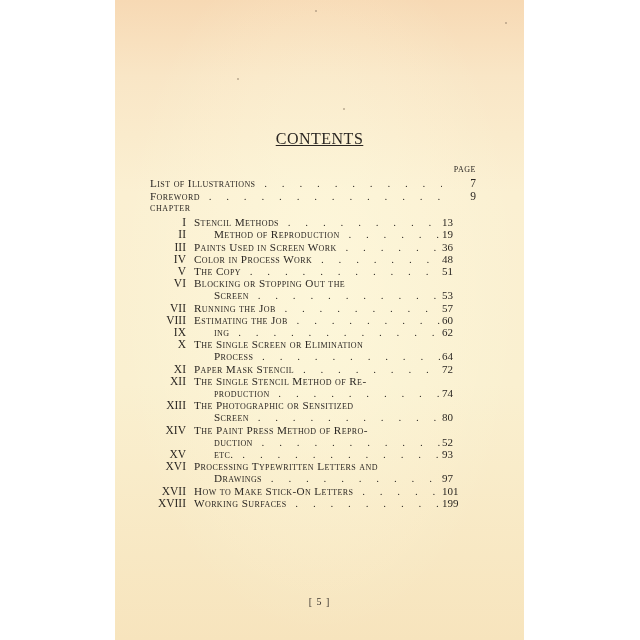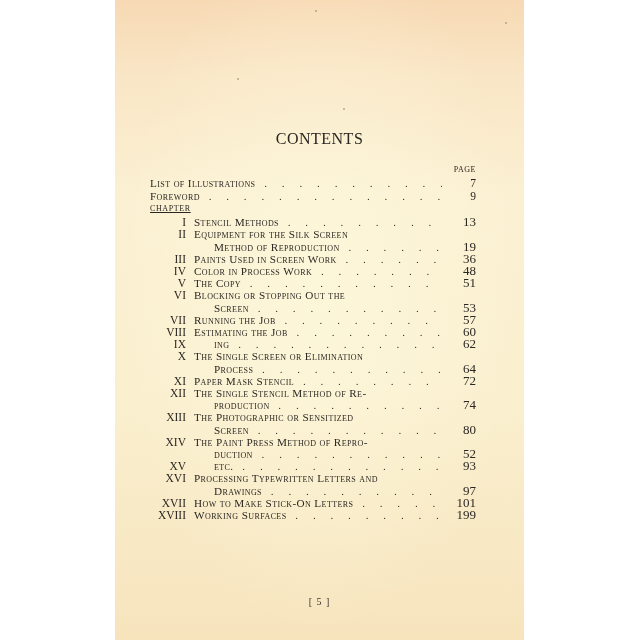--- a/index.html
+++ b/index.html
@@ -11,48 +11,48 @@
       position: absolute; left: 115px; top: 0; width: 409px; height: 640px;
       background: linear-gradient(180deg, #f7d9b4 0%, #f9e6c6 12%, #fbf0d2 30%, #faf0d0 60%, #f7e4bd 100%);
     }
     .page::after {
       content: ""; position: absolute; inset: 0;
       background: radial-gradient(ellipse at 50% 45%, rgba(255,252,225,0.55) 0%, rgba(255,252,225,0) 70%);
       pointer-events: none;
     }
     .title {
       position: absolute; left: 0; width: 100%; top: 130px; text-align: center;
-      font-size: 16px; letter-spacing: 0.5px; color: #2a2622; z-index: 2;
+      font-size: 16px; letter-spacing: 0.5px; color: #2a2622; z-index: 2; text-decoration: underline;
     }
     .toc {
       position: absolute; left: 150px; top: 165px; width: 326px; z-index: 2;
       color: #2b2723;
     }
     .page-head {
       text-align: right; font-size: 8px; font-weight: normal; letter-spacing: 0.5px; height: 12px;
     }
     .row {
       display: flex; align-items: baseline; font-size: 11.2px; line-height: 12.6px;
       font-variant: small-caps; letter-spacing: 0.4px;
     }
     .row .txt { flex: 1; white-space: nowrap; overflow: hidden; }
     .row .txt .lead { letter-spacing: 6px; }
     .row .pg { width: 34px; text-align: right; font-variant: normal; letter-spacing: 0; font-size: 11.5px; }
     .chapter-label {
-      font-size: 8px; letter-spacing: 0.6px; text-transform: uppercase; margin-top: 2px; height: 12px; text-decoration: underline;
+      font-size: 8px; letter-spacing: 0.6px; text-transform: uppercase; margin-top: 2px; height: 12px;
     }
     .ch { display: flex; align-items: baseline; font-size: 11.2px; line-height: 12.2px; }
     .ch .num { width: 36px; text-align: right; padding-right: 8px; flex: none; font-size: 11.5px; }
     .ch .body { flex: 1; min-width: 0; }
     .ch .line {
       display: flex; align-items: baseline; font-variant: small-caps; letter-spacing: 0.4px;
     }
     .ch .line .t { flex: 1; white-space: nowrap; overflow: hidden; }
     .ch .line.cont .t { padding-left: 20px; }
-    .ch .line .pg { width: 34px; text-align: right; font-variant: normal; letter-spacing: 0; font-size: 13px; }
+    .ch .line .pg { width: 34px; text-align: left; font-variant: normal; letter-spacing: 0; font-size: 11px; }
     .folio {
       position: absolute; left: 0; width: 100%; top: 596px; text-align: center; font-size: 10px;
       color: #3a342e; z-index: 2; letter-spacing: 1px;
     }
     .speck { position: absolute; width: 2px; height: 2px; background: #8a7a66; border-radius: 50%; opacity: 0.6; z-index: 2; }
   </style>
 </head>
 <body>
 
 <div class="page">
@@ -87,24 +87,20 @@
         <div class="body">
           <div class="line">
             <span class="t"><span>Stencil Methods</span><span class="lead" style="letter-spacing:6px"> . . . . . . . . . . . . . . . .</span></span>
             <span class="pg">13</span>
           </div>
         </div>
       </div>
       <div class="ch">
         <span class="num">II</span>
         <div class="body">
-          <div class="line">
-            <span class="t"><span>Equipment for the Silk Screen</span></span>
-            <span class="pg"></span>
-          </div>
           <div class="line cont">
             <span class="t"><span>Method of Reproduction</span><span class="lead" style="letter-spacing:6px"> . . . . . . . . . . . . . . . .</span></span>
             <span class="pg">19</span>
           </div>
         </div>
       </div>
       <div class="ch">
         <span class="num">III</span>
         <div class="body">
           <div class="line">

